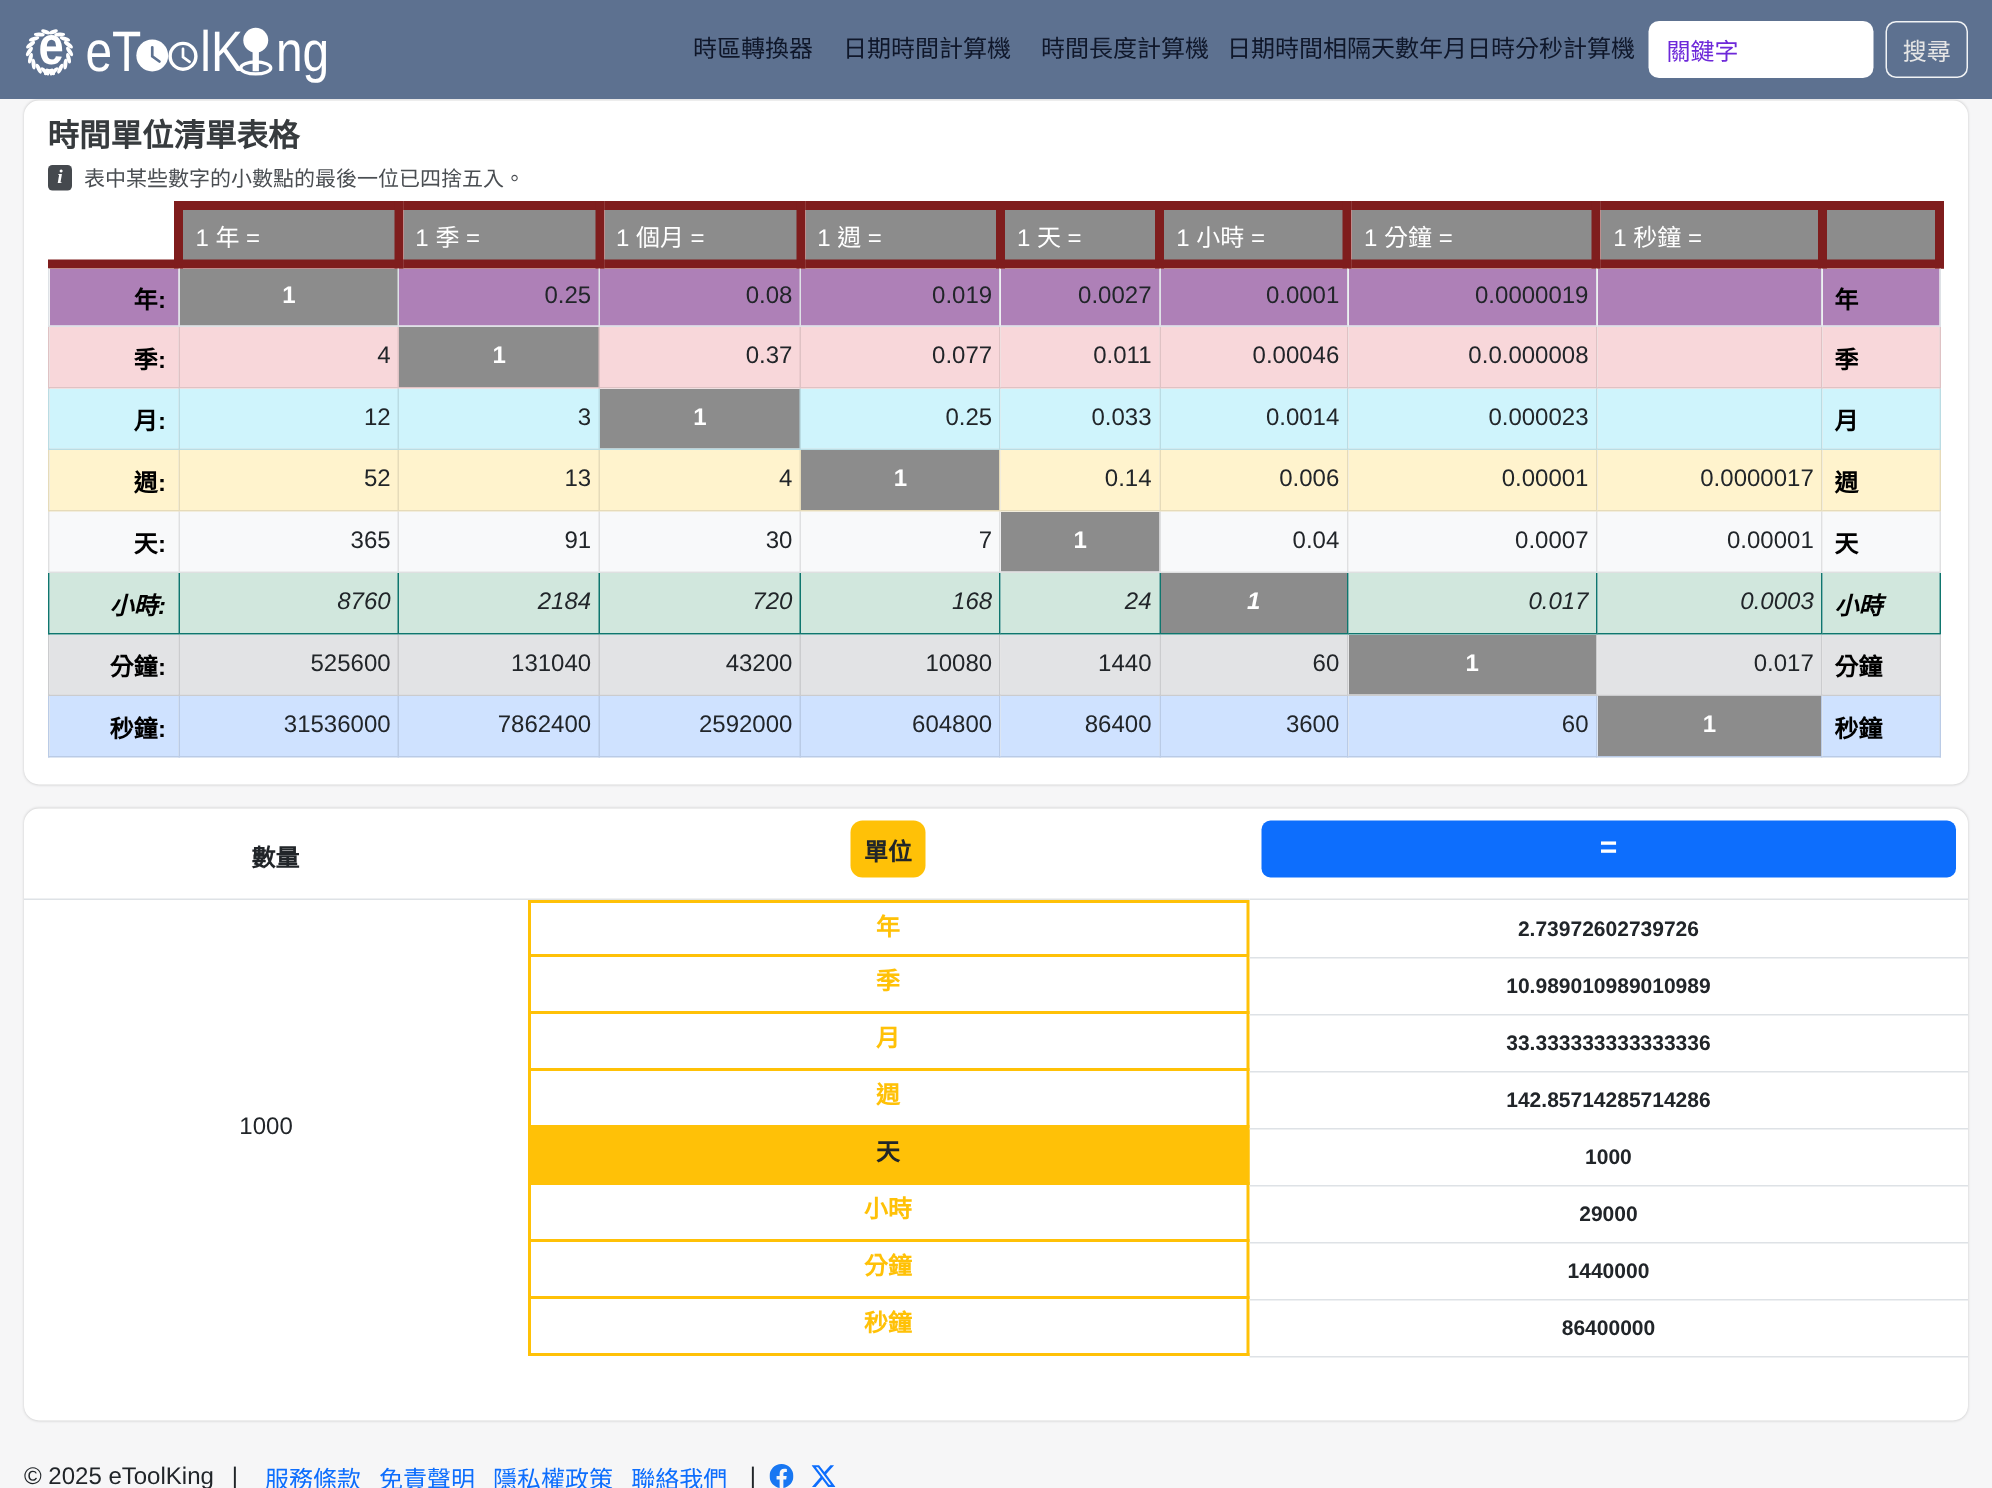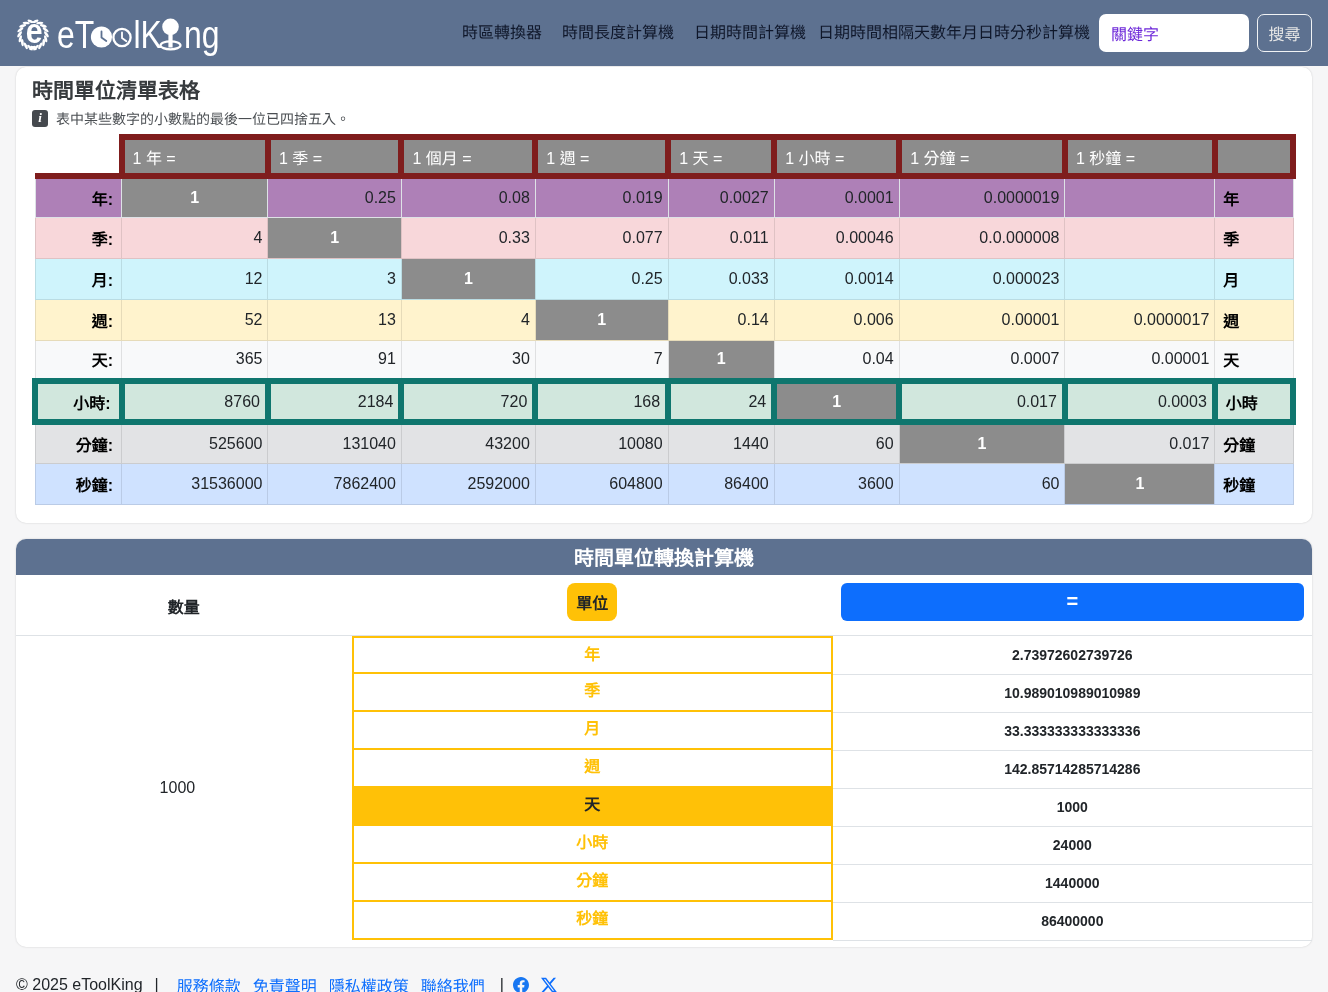--- a/index.html
+++ b/index.html
@@ -66,21 +66,21 @@
 table.t1 tbody th.rl { text-align:right; font-weight:bold; color:#000; }
 table.t1 tbody th.rr { text-align:left; font-weight:bold; color:#000; }
 table.t1 tbody td { text-align:right; color:#212529; }
 table.t1 tbody td.one { background:#8c8c8c; color:#fff; font-weight:bold; text-align:center; }
 tr.r-nian td, tr.r-nian th { background:#ae80b7; border:1px solid #dee2e6; }
 tr.r-nian td.one { background:#8c8c8c; }
 tr.r-ji   td, tr.r-ji   th { background:#f8d7da; border:1px solid #dfc2c4; }
 tr.r-yue  td, tr.r-yue  th { background:#cff4fc; border:1px solid #badce3; }
 tr.r-zhou td, tr.r-zhou th { background:#fff3cd; border:1px solid #e6dbb9; }
 tr.r-tian td, tr.r-tian th { background:#f8f9fa; border:1px solid #dfe0e1; }
-tr.r-xs   td, tr.r-xs   th { background:#d1e7dd; border:6px solid #0f766e; }
+tr.r-xs   td, tr.r-xs   th { background:#d1e7dd; border:1px solid #0f766e;font-style:italic; }
 tr.r-fz   td, tr.r-fz   th { background:#e2e3e5; border:1px solid #cbccce; }
 tr.r-mz   td, tr.r-mz   th { background:#cfe2ff; border:1px solid #bacbe6; }
 
 .card2 {
   margin-top:16px; background:#fff; border-radius:10px;
   box-shadow:0 0 2px rgba(0,0,0,0.18);
   height:408.5px;
 }
 .card2 .chead {
   height:36px; background:#5d7190; border-radius:10px 10px 0 0;
@@ -161,22 +161,22 @@
         <path d="M106,24.5 L106,30 L110.4,33.2"></path>
       </g>
 
       <circle cx="154.5" cy="18.8" r="8.3" fill="#fff"></circle>
       <rect x="152.4" y="25" width="4.2" height="14.5" fill="#fff"></rect>
       <ellipse cx="154.5" cy="37.3" rx="10" ry="4" fill="none" stroke="#fff" stroke-width="2.2"></ellipse>
     </svg>
   </div>
   <nav class="navlinks">
     <a>時區轉換器</a>
+    <a>日期時間計算機</a>
     <a>時間長度計算機</a>
-    <a>日期時間計算機</a>
     <a class="l4">日期時間相隔天數年月日時分秒計算機</a>
   </nav>
   <div class="navsearch">
     <input value="關鍵字" readonly="" style="">
     <div class="sbtn">搜尋</div>
   </div>
 </header>
 
 <div class="wrap">
   <div class="card1">
@@ -219,21 +219,21 @@
             <td>0.0027</td>
             <td>0.0001</td>
             <td>0.0000019</td>
             <td></td>
             <th class="rr">年</th>
           </tr>
         <tr class="r-ji">
             <th class="rl">季:</th>
             <td>4</td>
             <td class="one">1</td>
-            <td>0.33</td>
+            <td>0.37</td>
             <td>0.077</td>
             <td>0.011</td>
             <td>0.00046</td>
             <td>0.0.000008</td>
             <td></td>
             <th class="rr">季</th>
           </tr>
         <tr class="r-yue">
             <th class="rl">月:</th>
             <td>12</td>
@@ -304,21 +304,20 @@
             <td>3600</td>
             <td>60</td>
             <td class="one">1</td>
             <th class="rr">秒鐘</th>
           </tr>
       </tbody>
     </table>
   </div>
 
   <div class="card2">
-    <div class="chead">時間單位轉換計算機</div>
     <table class="t2">
       <colgroup>
           <col style="width:335.5px">
           <col style="width:480.5px">
           <col style="width:479px">
         </colgroup>
       <tbody>
           <tr class="hrow">
         <td class="qty">數量</td>
         <td style="text-align:center;"><span class="badge">單位</span></td>
@@ -354,21 +353,21 @@
       <tr>
             <td class="ucell">
               <div class="ub sel">天</div>
             </td>
             <td class="vcell">1000</td>
           </tr>
       <tr>
             <td class="ucell">
               <div class="ub">小時</div>
             </td>
-            <td class="vcell">24000</td>
+            <td class="vcell">29000</td>
           </tr>
       <tr>
             <td class="ucell">
               <div class="ub">分鐘</div>
             </td>
             <td class="vcell">1440000</td>
           </tr>
       <tr>
             <td class="ucell">
               <div class="ub">秒鐘</div>

